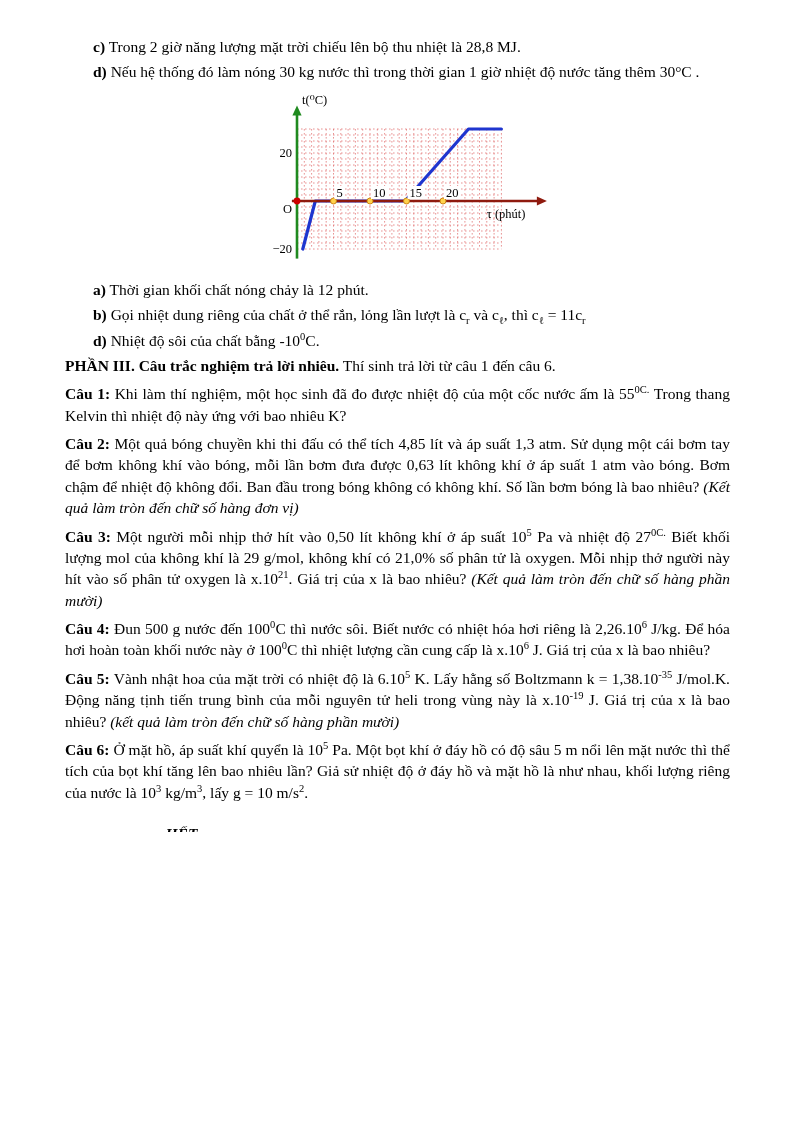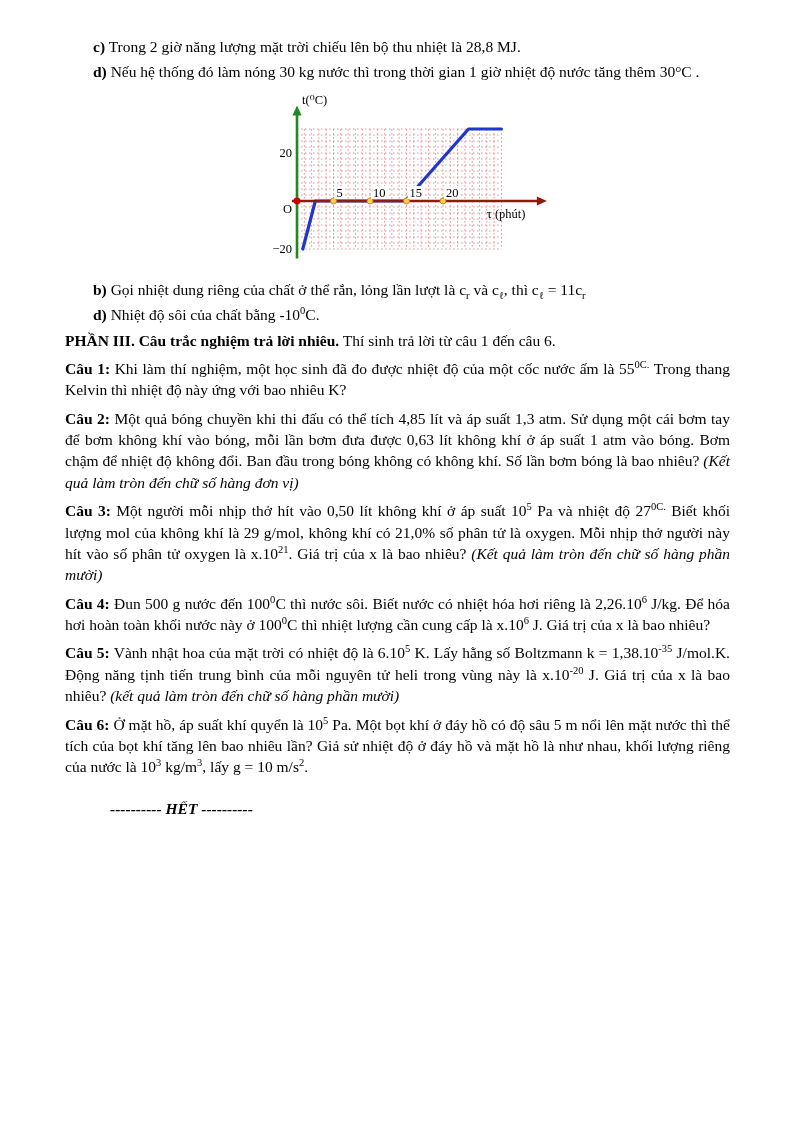--- a/index.html
+++ b/index.html
@@ -106,25 +106,26 @@
         <text x="195" y="108" font-size="12.5" fill="#000000">20</text>
         <text x="41" y="68" font-size="12.5" fill="#000000" text-anchor="end">20</text>
         <text x="41" y="124" font-size="12.5" fill="#000000" text-anchor="end">O</text>
         <text x="41" y="164" font-size="12.5" fill="#000000" text-anchor="end">−20</text>
         <text x="51" y="15" font-size="12.5" fill="#000000">t(⁰C)</text>
         <text x="235.79999999999998" y="129" font-size="12.5" fill="#000000">τ (phút)</text>
       </svg>
   </div>
 
   <div id="text-bottom">
+      <p class="para indent"><span class="b">a)</span> Thời gian khối chất nóng chảy là 12 phút.</p>
       <p class="para indent"><span class="b">b)</span> Gọi nhiệt dung riêng của chất ở thể rắn, lỏng lần lượt là c<sub>r</sub> và c<sub>ℓ</sub>, thì c<sub>ℓ</sub> = 11c<sub>r</sub></p>
       <p class="para indent"><span class="b">d)</span> Nhiệt độ sôi của chất bằng -10<sup>0</sup>C.</p>
       <p class="para"><span class="b">PHẦN III. Câu trắc nghiệm trả lời nhiêu.</span> Thí sinh trả lời từ câu 1 đến câu 6.</p>
       <p class="para"><span class="b">Câu 1:</span> Khi làm thí nghiệm, một học sinh đã đo được nhiệt độ của một cốc nước ấm là 55<sup>0C.</sup> Trong thang Kelvin thì nhiệt độ này ứng với bao nhiêu K?</p>
       <p class="para"><span class="b">Câu 2:</span> Một quả bóng chuyền khi thi đấu có thể tích 4,85 lít và áp suất 1,3 atm. Sử dụng một cái bơm tay để bơm không khí vào bóng, mỗi lần bơm đưa được 0,63 lít không khí ở áp suất 1 atm vào bóng. Bơm chậm để nhiệt độ không đổi. Ban đầu trong bóng không có không khí. Số lần bơm bóng là bao nhiêu? <span class="i">(Kết quả làm tròn đến chữ số hàng đơn vị)</span></p>
       <p class="para"><span class="b">Câu 3:</span> Một người mỗi nhịp thở hít vào 0,50 lít không khí ở áp suất 10<sup>5</sup> Pa và nhiệt độ 27<sup>0C.</sup> Biết khối lượng mol của không khí là 29 g/mol, không khí có 21,0% số phân tử là oxygen. Mỗi nhịp thở người này hít vào số phân tử oxygen là x.10<sup>21</sup>. Giá trị của x là bao nhiêu? <span class="i">(Kết quả làm tròn đến chữ số hàng phần mười)</span></p>
       <p class="para"><span class="b">Câu 4:</span> Đun 500 g nước đến 100<sup>0</sup>C thì nước sôi. Biết nước có nhiệt hóa hơi riêng là 2,26.10<sup>6</sup> J/kg. Để hóa hơi hoàn toàn khối nước này ở 100<sup>0</sup>C thì nhiệt lượng cần cung cấp là x.10<sup>6</sup> J. Giá trị của x là bao nhiêu?</p>
-      <p class="para"><span class="b">Câu 5:</span> Vành nhật hoa của mặt trời có nhiệt độ là 6.10<sup>5</sup> K. Lấy hằng số Boltzmann k = 1,38.10<sup>-35</sup> J/mol.K. Động năng tịnh tiến trung bình của mỗi nguyên tử heli trong vùng này là x.10<sup>-20</sup> J. Giá trị của x là bao nhiêu? <span class="i">(kết quả làm tròn đến chữ số hàng phần mười)</span></p>
+      <p class="para"><span class="b">Câu 5:</span> Vành nhật hoa của mặt trời có nhiệt độ là 6.10<sup>5</sup> K. Lấy hằng số Boltzmann k = 1,38.10<sup>-35</sup> J/mol.K. Động năng tịnh tiến trung bình của mỗi nguyên tử heli trong vùng này là x.10<sup>-19</sup> J. Giá trị của x là bao nhiêu? <span class="i">(kết quả làm tròn đến chữ số hàng phần mười)</span></p>
       <p class="para"><span class="b">Câu 6:</span> Ở mặt hồ, áp suất khí quyển là 10<sup>5</sup> Pa. Một bọt khí ở đáy hồ có độ sâu 5 m nổi lên mặt nước thì thể tích của bọt khí tăng lên bao nhiêu lần? Giả sử nhiệt độ ở đáy hồ và mặt hồ là như nhau, khối lượng riêng của nước là 10<sup>3</sup> kg/m<sup>3</sup>, lấy g = 10 m/s<sup>2</sup>.</p>
     </div>
 
   <div class="footer">---------- HẾT ----------</div>
 </div>
 
 </body></html>

